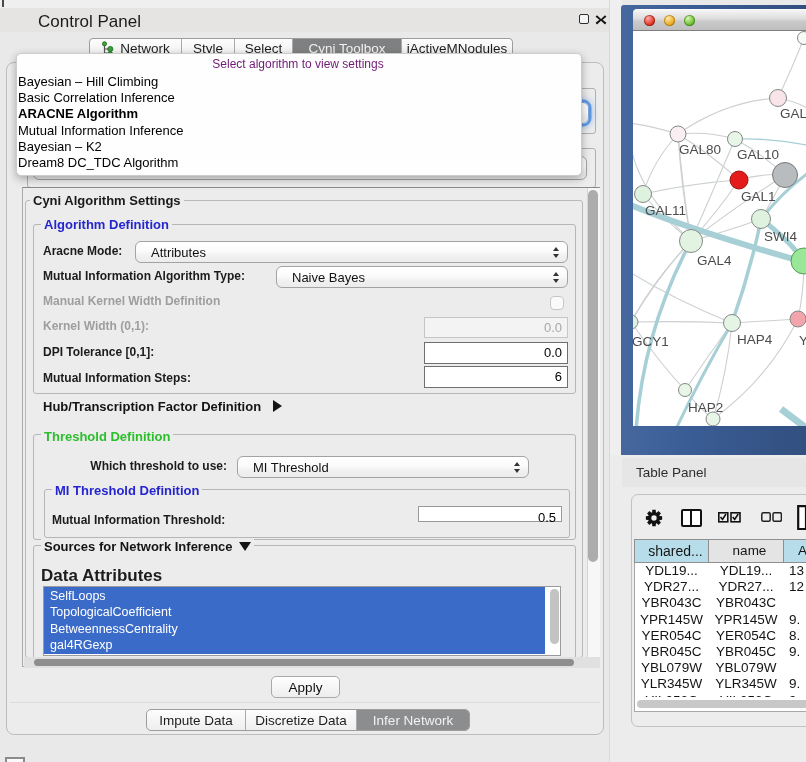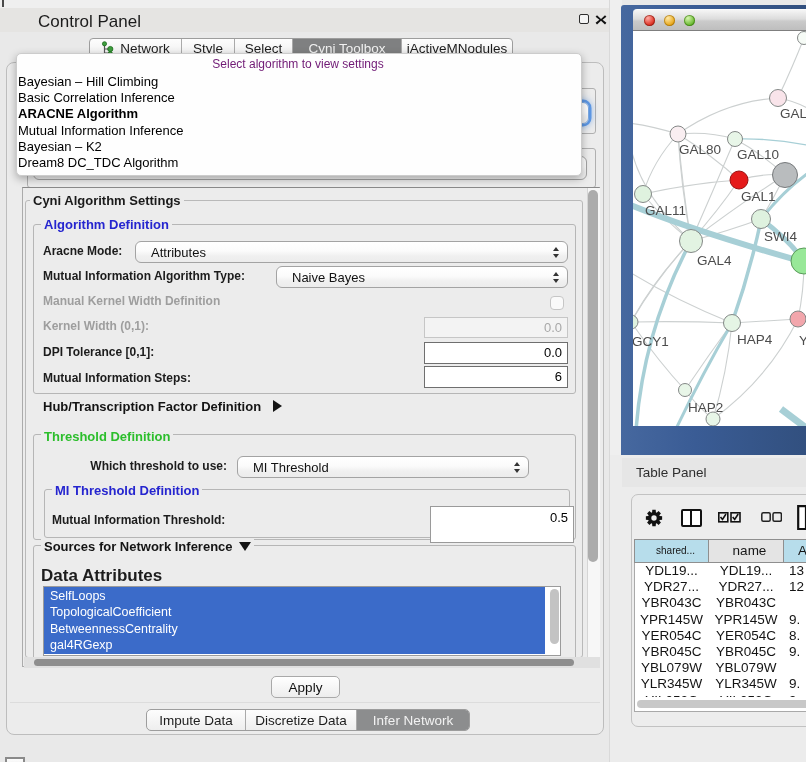--- a/index.html
+++ b/index.html
@@ -103,21 +103,21 @@
 <div class="gt" style="left:41px;top:429px;color:#2cbe2c;">Threshold Definition</div>
 <div class="abs lbl" style="left:47px;top:459px;width:180px;text-align:right;">Which threshold to use:</div>
 <div class="combo" style="left:237px;top:456px;width:290px;height:20px;">
     <span class="ct">MI Threshold</span>
     <span class="arr up"></span>
     <span class="arr dn"></span>
   </div>
 <div class="grp" style="left:44px;top:489px;width:524px;height:47px;"></div>
 <div class="gt" style="left:52px;top:483px;color:#2525cf;">MI Threshold Definition</div>
 <div class="abs lbl" style="left:52px;top:513px;">Mutual Information Threshold:</div>
-<div class="tf" style="left:418px;top:506px;width:144px;height:37px;border-color:#9a9a9a;line-height:21px;margin-left:12px;">0.5</div>
+<div class="tf" style="left:418px;top:506px;width:144px;height:16px;border-color:#9a9a9a;line-height:21px;">0.5</div>
 
 <div class="grp" style="left:33px;top:545px;width:541px;height:118px;"></div>
 <div class="gt" style="left:41px;top:539px;color:#141414;">Sources for Network Inference <span style="display:inline-block;width:0;height:0;border-left:6.5px solid transparent;border-right:6.5px solid transparent;border-top:9px solid #141414;margin-left:3px;"></span></div>
 <div class="abs lbl" style="left:41px;top:566px;font-size:17px;">Data Attributes</div>
 
 <div class="abs" style="left:43px;top:586px;width:518px;height:70px;background:#fff;border:1px solid #9b9b9b;box-sizing:border-box;"></div>
 <div class="abs" style="left:44px;top:587px;width:501px;height:67px;background:#3b6bc9;"></div>
 <div class="abs" style="left:50px;top:588px;font-size:12.5px;color:#fff;line-height:16.4px;">SelfLoops<br>TopologicalCoefficient<br>BetweennessCentrality<br>gal4RGexp</div>
 <div class="abs" style="left:550px;top:589px;width:9px;height:55px;background:#c3c3c3;border-radius:4.5px;"></div>
 
@@ -248,21 +248,21 @@
 </svg>
 <svg class="abs" style="left:761px;top:512px;" width="21" height="11" viewBox="0 0 21 11">
   <rect x="0.8" y="0.8" width="8.4" height="8.4" rx="1.5" fill="none" stroke="#222" stroke-width="1.5"></rect>
   <rect x="12" y="0.8" width="8.4" height="8.4" rx="1.5" fill="none" stroke="#222" stroke-width="1.5"></rect>
 </svg>
 <svg class="abs" style="left:797px;top:505px;" width="9" height="25" viewBox="0 0 9 25">
   <path d="M1.2 1.2 H9 V24 H1.2 Z" fill="#fff" stroke="#111" stroke-width="2.2"></path>
 </svg>
 
 <div class="abs" style="left:634px;top:539px;width:178px;height:173px;background:#fff;border:1px solid #a9a9a9;box-sizing:border-box;"></div>
-<div class="abs" style="left:634px;top:539px;width:75px;height:24px;background:#b7ddeb;border:1px solid #8f8f8f;box-sizing:border-box;font-size:10px;color:#161616;text-align:center;text-indent:8px;line-height:22px;">shared...</div>
+<div class="abs" style="left:634px;top:539px;width:75px;height:24px;background:#b7ddeb;border:1px solid #8f8f8f;box-sizing:border-box;font-size:14px;color:#161616;text-align:center;text-indent:8px;line-height:22px;">shared...</div>
 <div class="abs" style="left:708px;top:539px;width:76px;height:24px;background:#e4e4e4;border:1px solid #8f8f8f;box-sizing:border-box;font-size:13.5px;color:#161616;text-align:center;text-indent:7px;line-height:22px;">name</div>
 <div class="abs" style="left:783px;top:539px;width:29px;height:24px;background:#b7ddeb;border:1px solid #8f8f8f;box-sizing:border-box;font-size:13.5px;color:#161616;line-height:22px;padding-left:14px;">A</div>
 <div class="abs" style="left:634px;top:563px;width:172px;height:134px;overflow:hidden;font-size:13.5px;color:#141414;">
   <div style="position:absolute;left:0;width:75px;text-align:center;line-height:16.2px;">YDL19...<br>YDR27...<br>YBR043C<br>YPR145W<br>YER054C<br>YBR045C<br>YBL079W<br>YLR345W<br>YIL052C</div>
   <div style="position:absolute;left:74px;width:76px;text-align:center;line-height:16.2px;">YDL19...<br>YDR27...<br>YBR043C<br>YPR145W<br>YER054C<br>YBR045C<br>YBL079W<br>YLR345W<br>YIL052C</div>
   <div style="position:absolute;left:155px;line-height:16.2px;">13<br>12<br>&nbsp;<br>9.<br>8.<br>9.<br>&nbsp;<br>9.<br>9.</div>
 </div>
 <div class="abs" style="left:637px;top:700px;width:172px;height:8px;background:#c8c8c8;border-radius:4px;"></div>
 
 </body></html>

